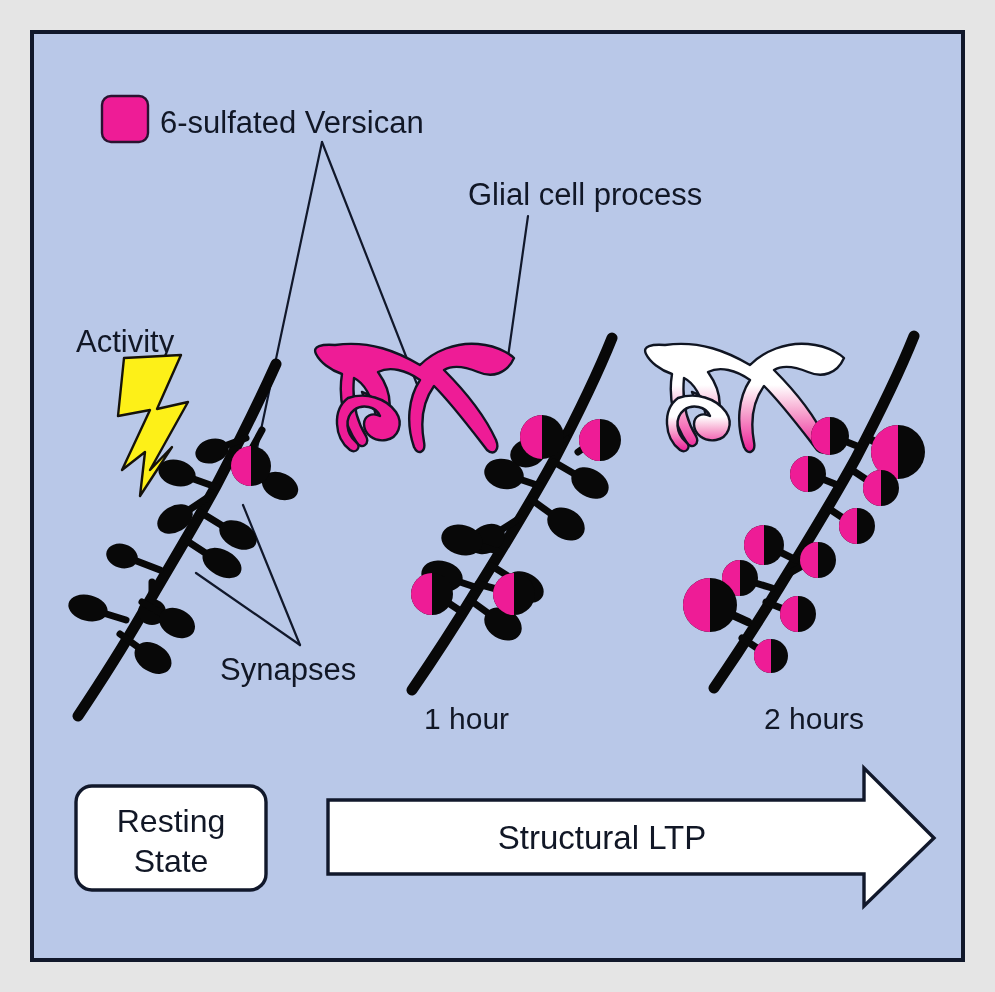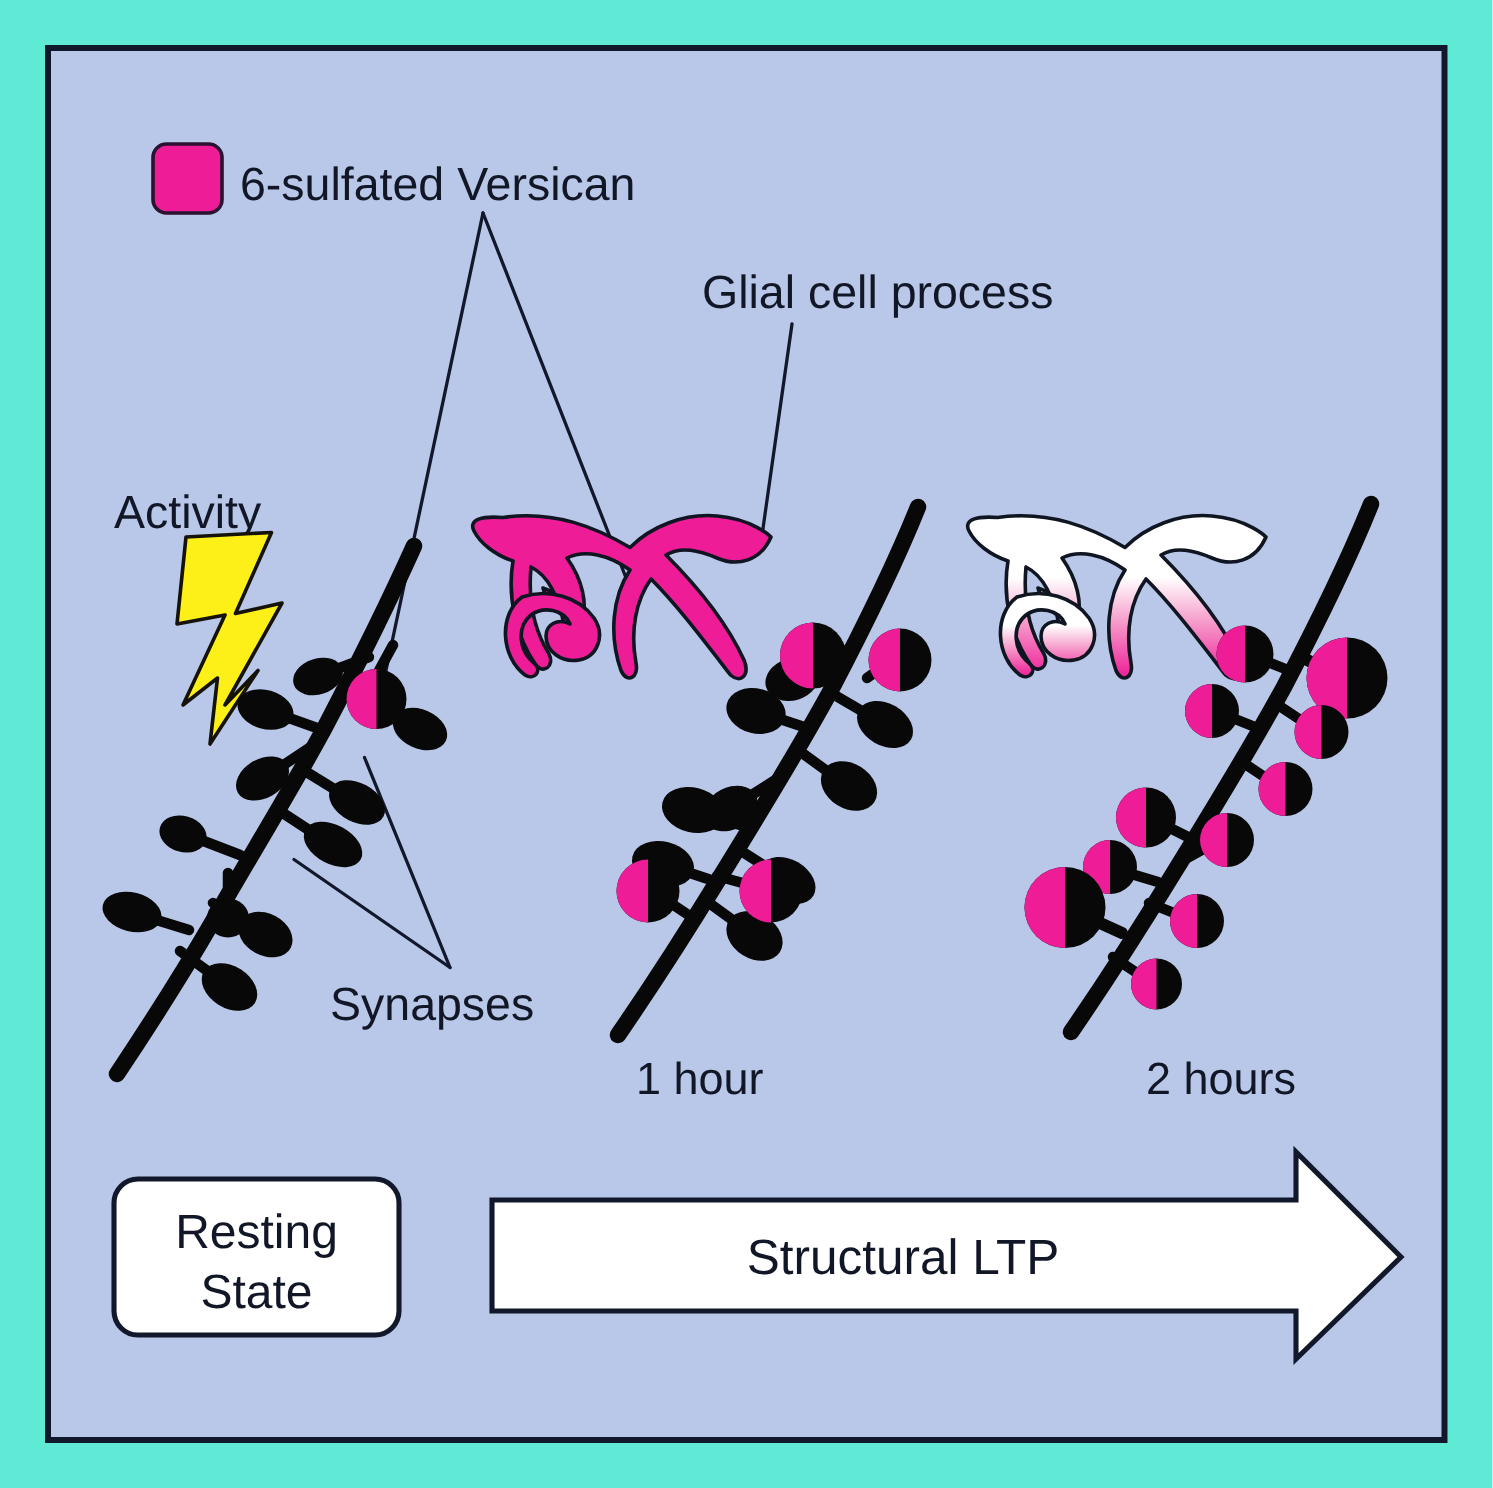--- a/index.html
+++ b/index.html
@@ -1,18 +1,18 @@
 <!DOCTYPE html>
 <html><head>
 <meta charset="utf-8">
 <style>
   html,body{margin:0;padding:0;background:#ffffff;}
   body{width:995px;height:992px;overflow:hidden;
        font-family:"Liberation Sans","DejaVu Sans",sans-serif;}
-  #stage{position:relative;width:995px;height:992px;background:#5eead4;}
+  #stage{position:relative;width:995px;height:992px;background:#e5e5e5;}
   #figure-frame{position:absolute;left:30px;top:30px;width:935px;height:932px;
       background:#b9c8e8;border:4px solid #11182b;box-sizing:border-box;}
   svg.layer{position:absolute;left:0;top:0;width:995px;height:992px;overflow:visible;}
   .lbl{font-family:"Liberation Sans","DejaVu Sans",sans-serif;fill:#111726;}
   .lbl-legend{font-size:31px;}
   .lbl-callout{font-size:31px;}
   .lbl-time{font-size:30px;}
   .lbl-activity{font-size:31px;}
   .lbl-arrow{font-size:33px;}
   .lbl-rest{font-size:32px;}

